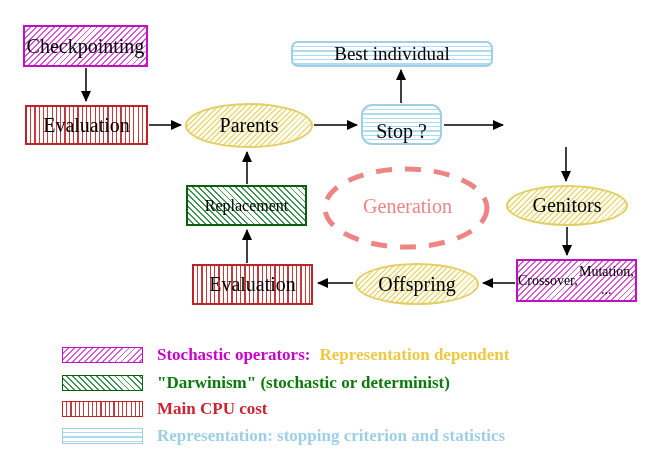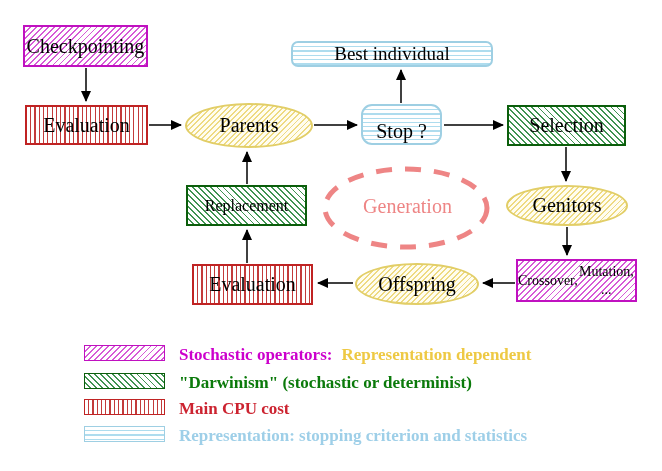--- a/index.html
+++ b/index.html
@@ -21,21 +21,21 @@
   .fs20{font-size:20px;}
   .fs19{font-size:19px;border-radius:7px;}
   .fs16{font-size:16px;}
   .fs14{font-size:14px;line-height:1.25;}
   .arrows{position:absolute;left:0;top:0;width:662px;height:471px;}
   .gen-svg{position:absolute;left:320px;top:165px;width:173px;height:86px;}
   .gen-label{
     position:absolute;left:330px;top:195px;width:155px;text-align:center;
     color:#ee8585;font-size:20px;
   }
-  .legend-row{position:absolute;left:36px;display:flex;height:20px;padding-left:48px;}
+  .legend-row{position:absolute;left:14px;display:flex;align-items:center;height:20px;padding-left:48px;}
   .swatch{width:81px;height:16px;box-sizing:border-box;border:1px solid;margin-right:14px;flex:none;}
   .legend-text{font-size:17px;font-weight:bold;white-space:nowrap;}
   .t-magenta{color:#cc00cc;}
   .t-gold{color:#eec944;margin-left:9px;}
   .t-green{color:#0b7a0b;}
   .t-red{color:#cc2330;}
   .t-cyan{color:#9ecfe8;}
 </style>
 </head>
 <body>
@@ -81,23 +81,20 @@
   </div>
 
   <div class="node box stripe-cyan fs19" style="left:291px;top:41px;width:202px;height:26px;">
     <span>Best individual</span>
   </div>
 
   <div class="node box stripe-cyan fs20" style="left:361px;top:104px;width:81px;height:41px;border-radius:11px;align-items:flex-end;">
     <span>Stop ?</span>
   </div>
 
-  <div class="node box hatch-green fs20" style="left:507px;top:105px;width:119px;height:41px;">
-    <span>Selection</span>
-  </div>
 
   <div class="node box hatch-green fs16" style="left:186px;top:185px;width:121px;height:41px;">
     <span>Replacement</span>
   </div>
 
   <div class="node ellipse hatch-yellow fs20" style="left:506px;top:185px;width:122px;height:41px;">
     <span>Genitors</span>
   </div>
 
   <div class="node box stripe-red fs20" style="left:192px;top:264px;width:121px;height:41px;">

